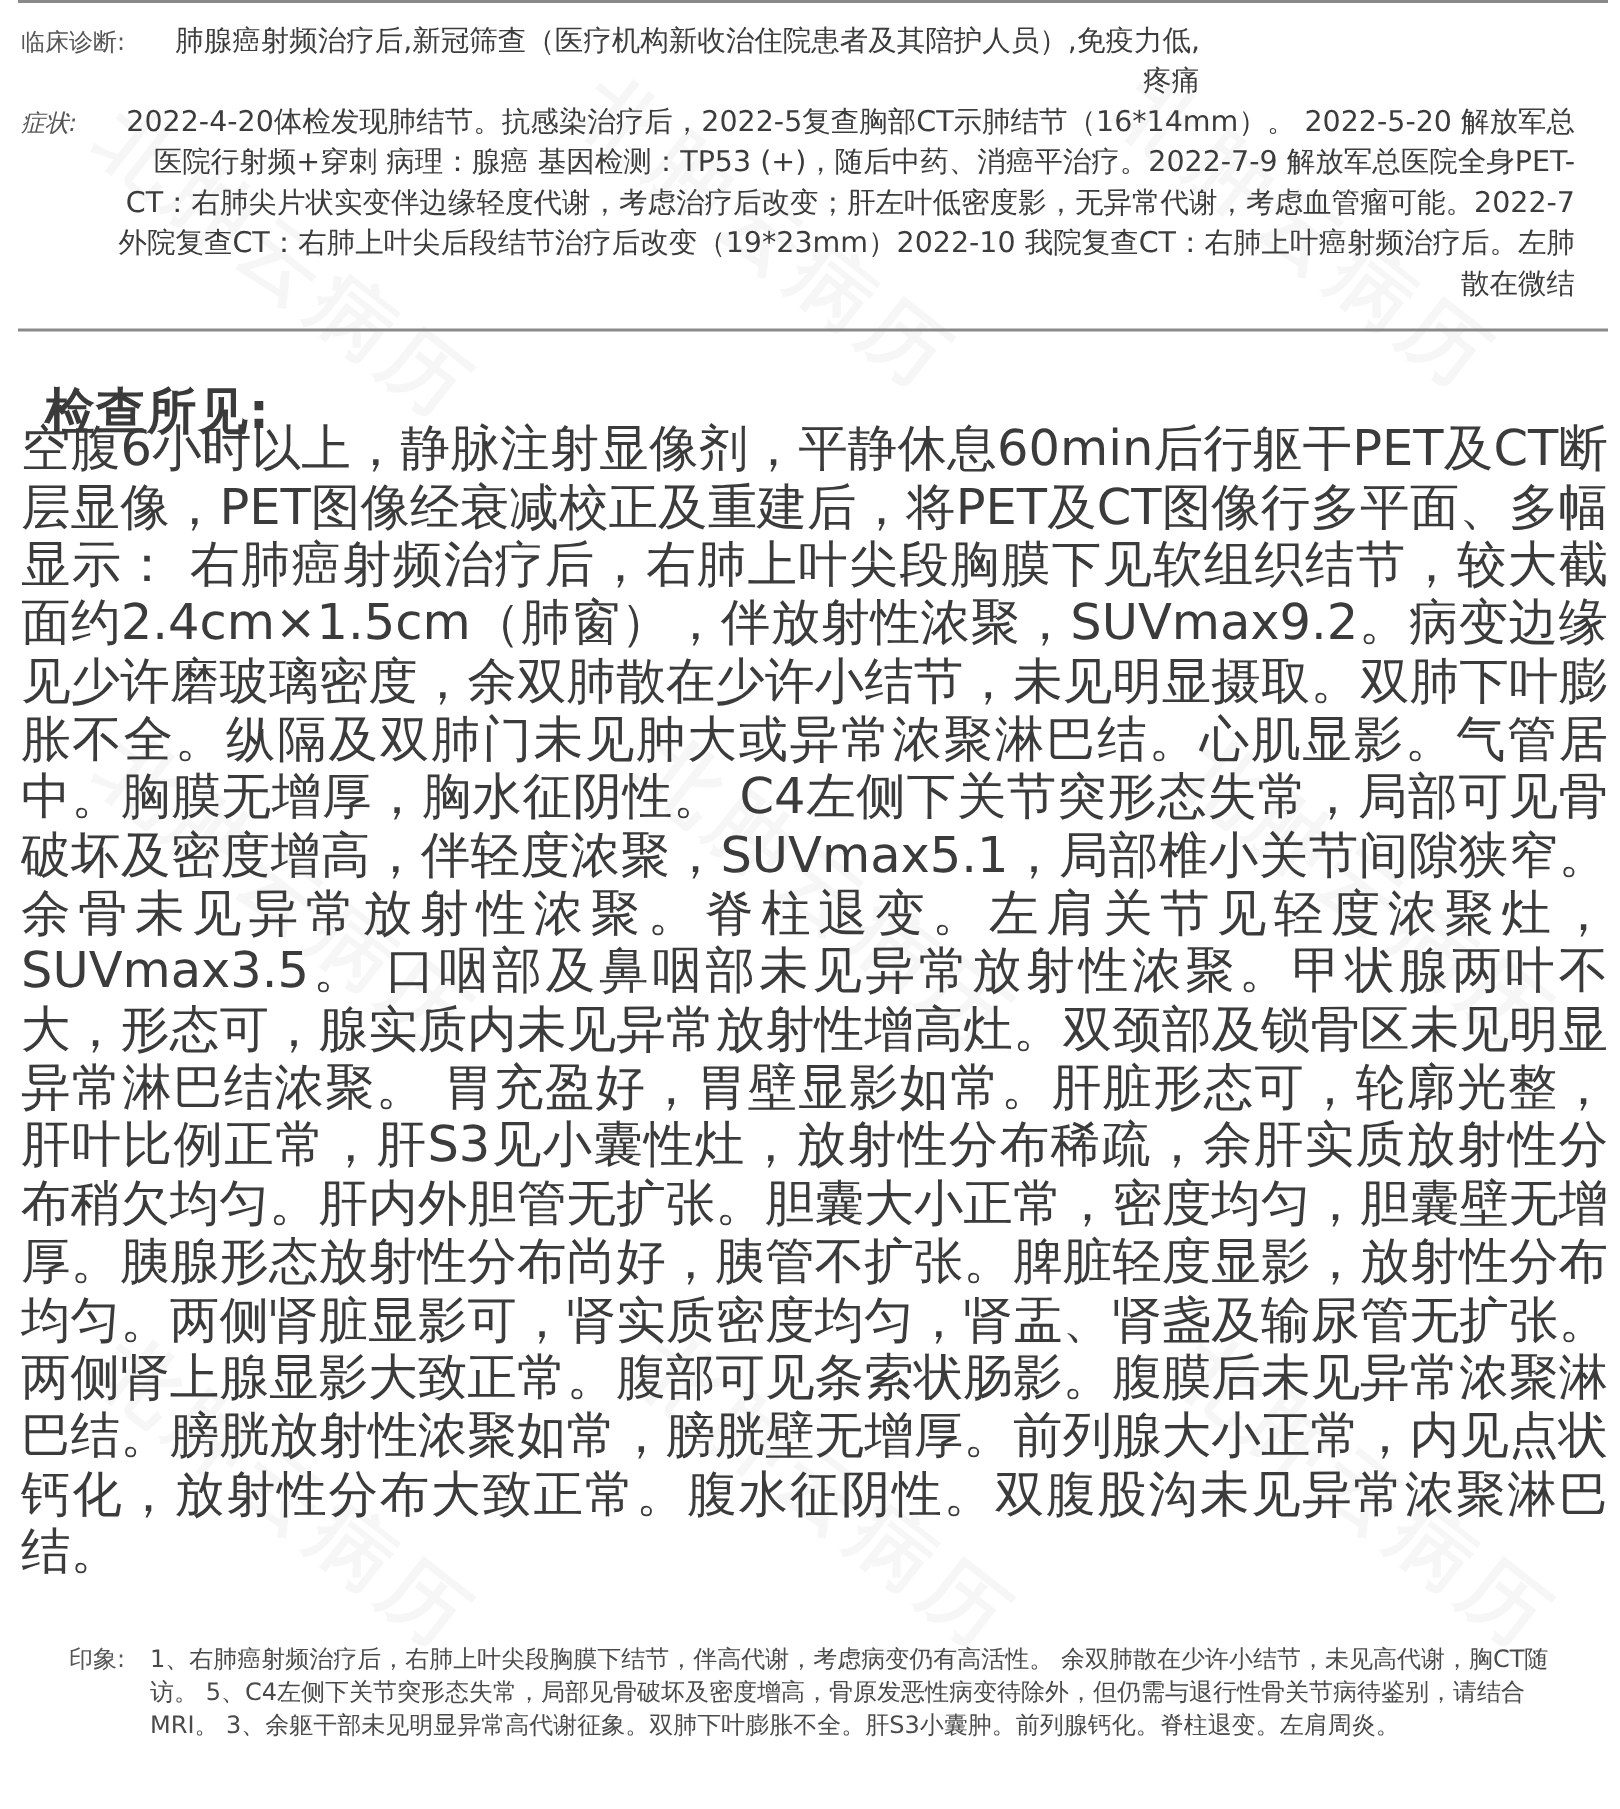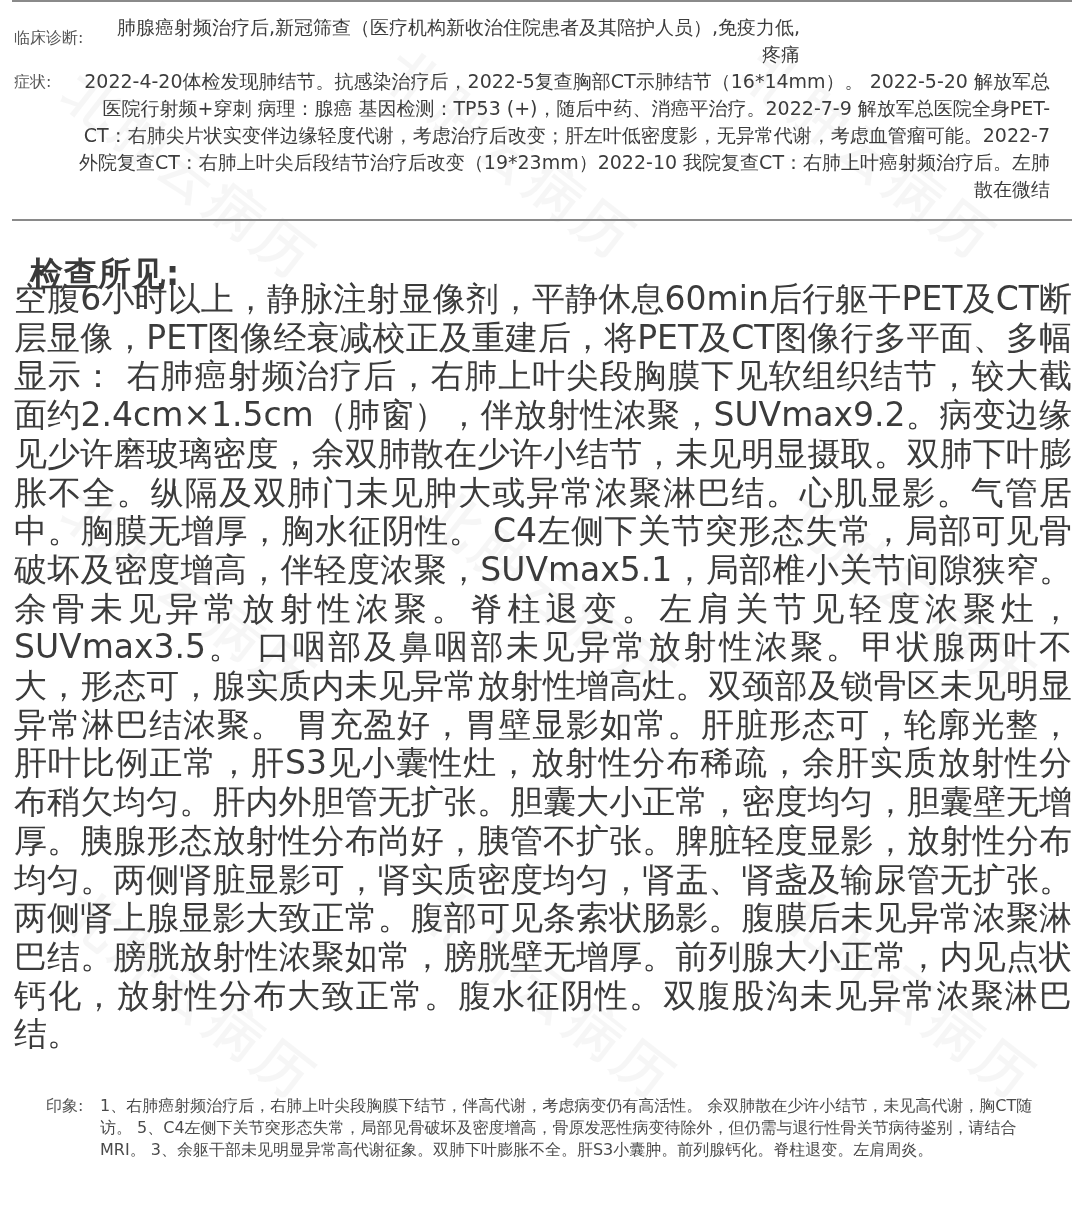--- a/index.html
+++ b/index.html
@@ -36,22 +36,22 @@
       display: flex;
       align-items: flex-start;
     }
     .hlabel {
       flex: 0 0 auto;
       color: #555;
       font-size: 16px;
       line-height: 27px;
       white-space: nowrap;
     }
-    .hlabel.diag { width: 96px; margin-top: 10px; }
-    .hlabel.sym { width: 56px; }
+    .hlabel.diag { width: 96px; }
+    .hlabel.sym { width: 56px; font-style: italic; }
     .hvalue {
       flex: 1 1 auto;
       color: #3c3c3c;
       text-align: right;
     }
     .hvalue.diag { max-width: 690px; }
     .hvalue.sym { max-width: 980px; }
     .mid-rule {
       position: absolute;
       left: 12px;

